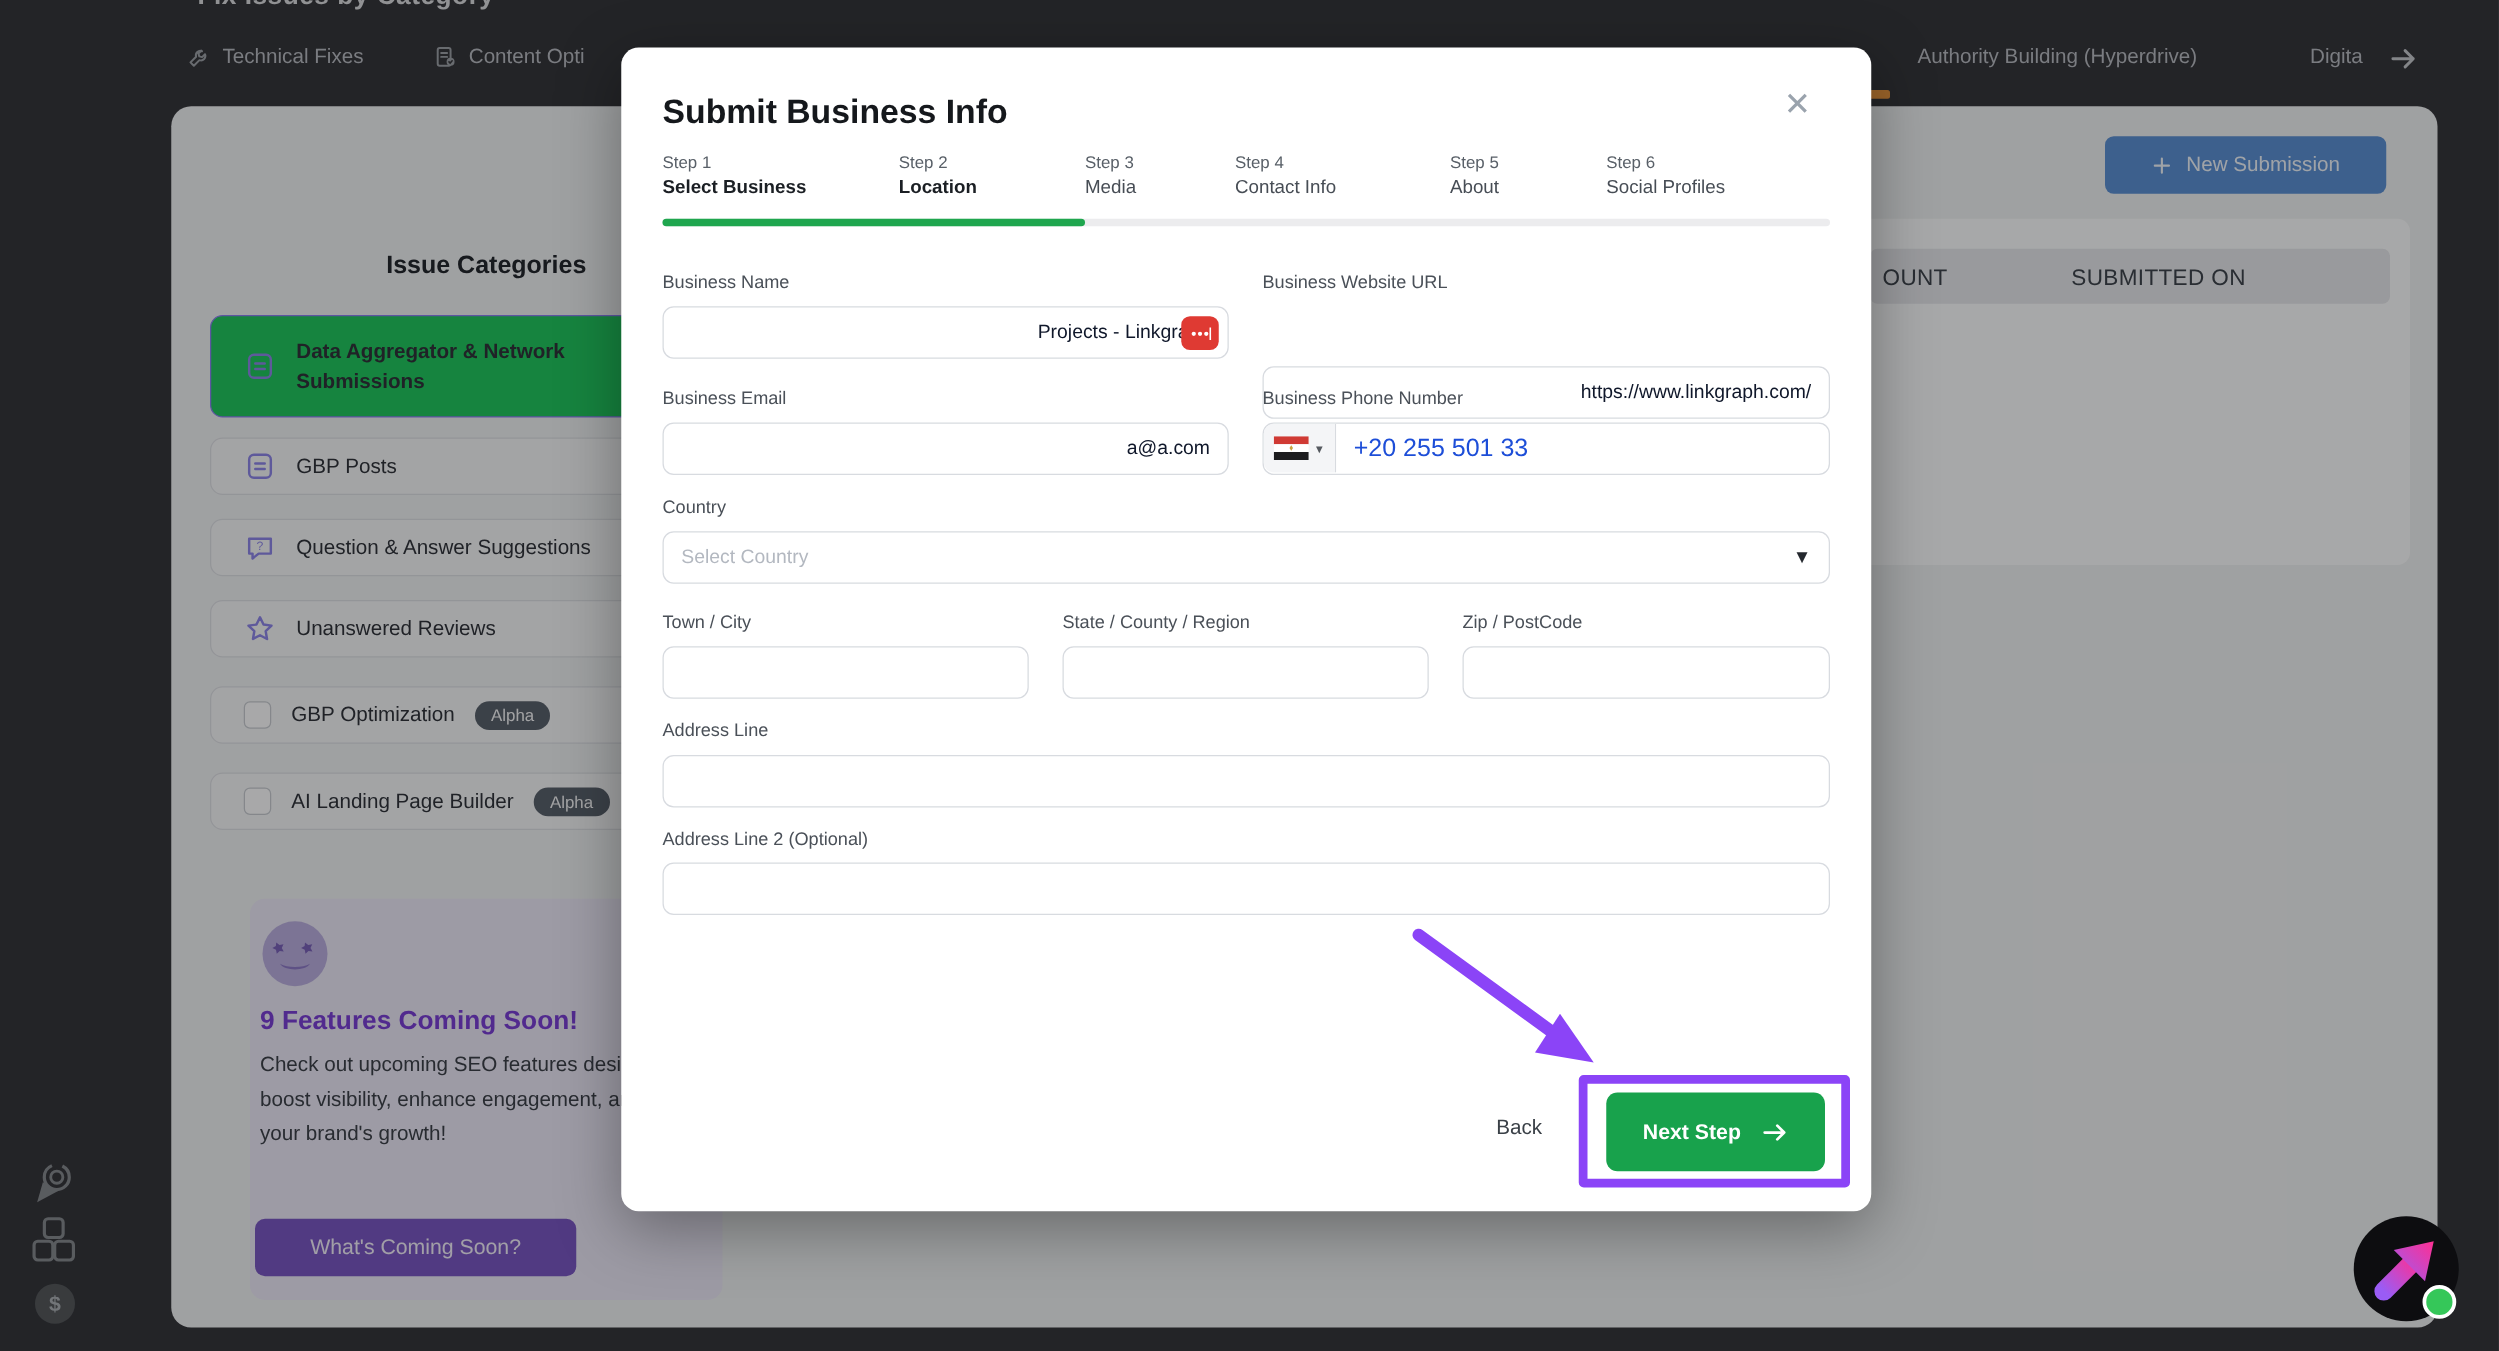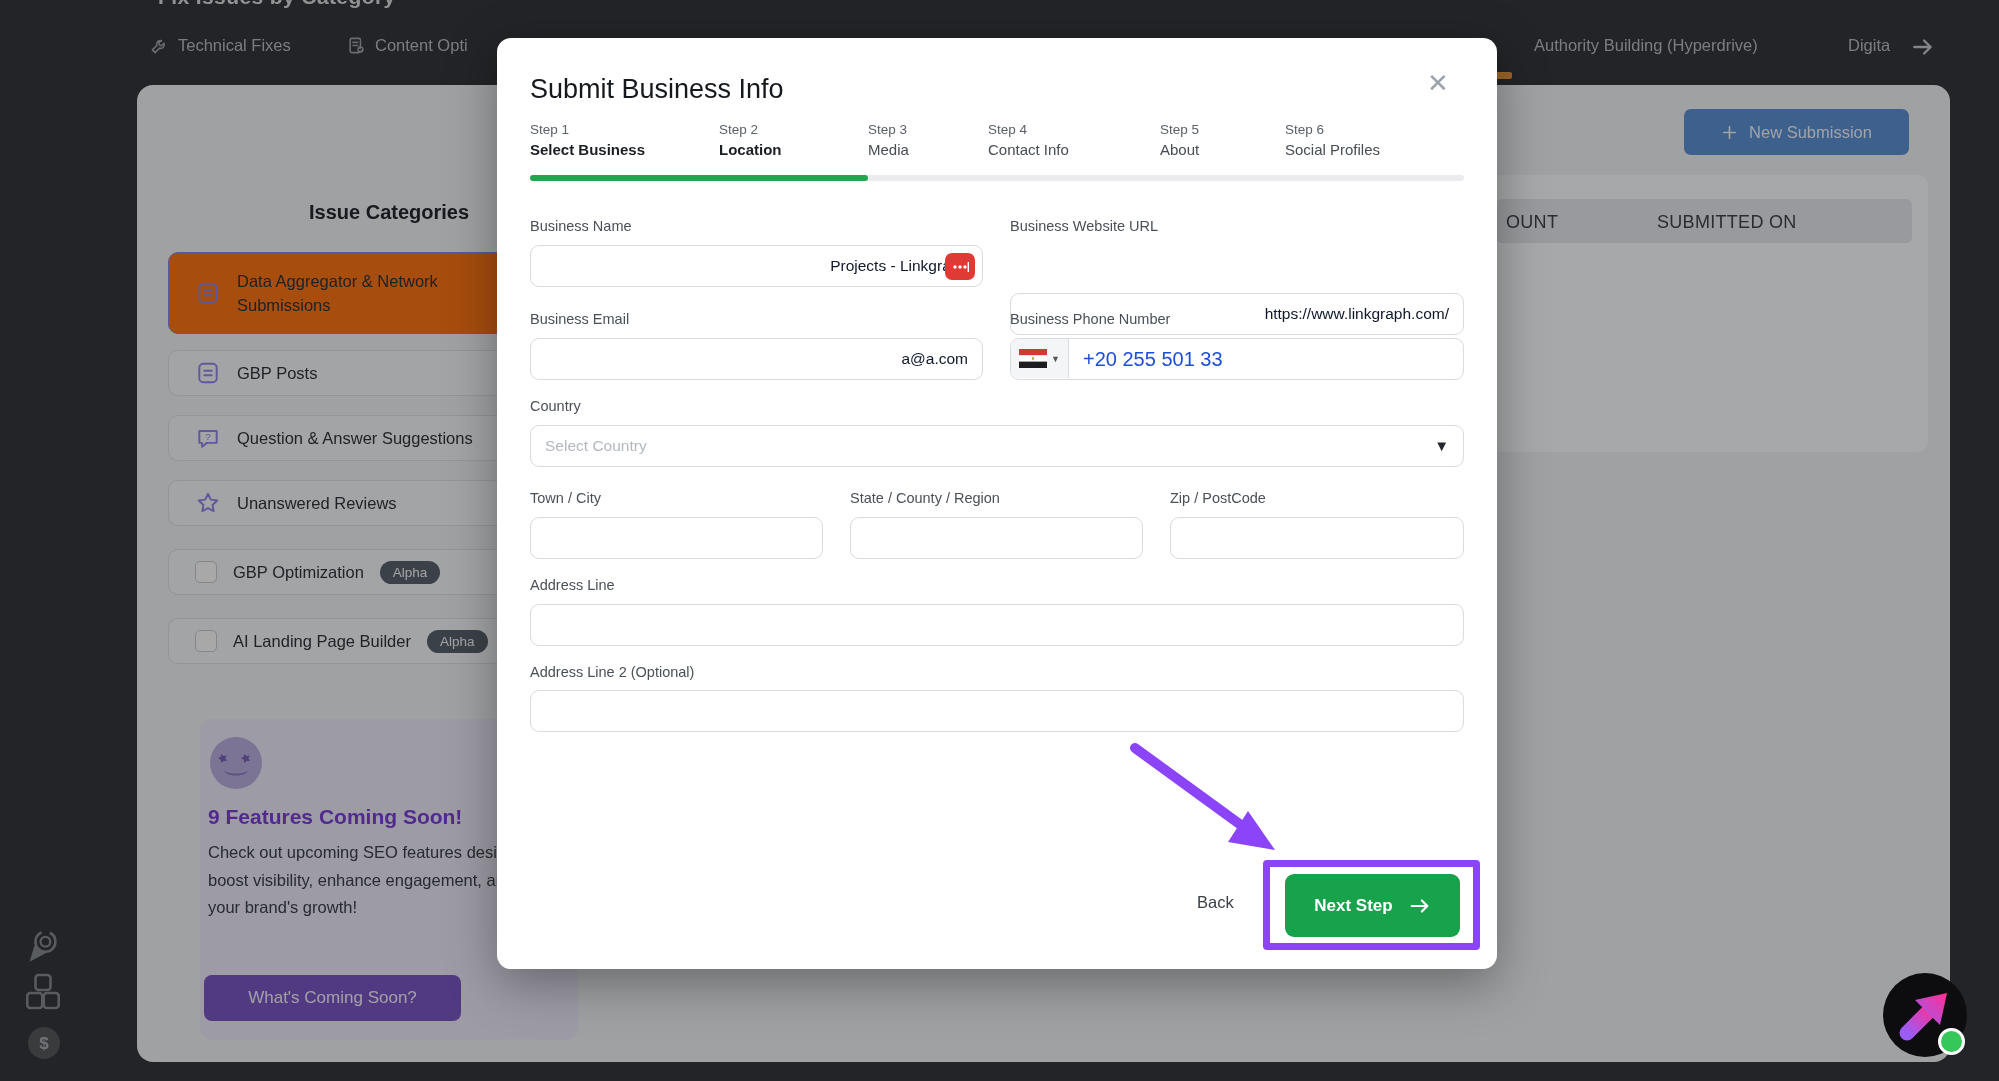--- a/index.html
+++ b/index.html
@@ -17,21 +17,21 @@
 
   
   .panel { position:absolute; left:137px; top:85px; width:1813px; height:977px;
            background:#eef0f2; border-radius:16px; }
 
   .sb-title { position:absolute; left:172px; top:116px; font-size:20px; font-weight:700; color:#23272e; }
   .sb-sub   { position:absolute; left:172px; top:176px; width:340px; font-size:17px; line-height:29px; color:#474c54; }
 
   .sb-card { position:absolute; left:168px; width:420px; background:#f4f5f7; border:1.4px solid #dcdee3;
              border-radius:10px; display:flex; align-items:center; gap:16px; padding-left:26px; cursor:pointer; }
-  .sb-card.sel { border:1.6px solid #8a7ff0; background:#f97316; }
+  .sb-card.sel { border:1.6px solid #8a7ff0; background:#22c55e;font-weight:bold; }
   .sb-card .lbl { font-size:16.5px; line-height:24px; color:#30343b; }
   .sb-ic { flex:0 0 auto; display:flex; }
   .chk { width:22px; height:22px; border:1.6px solid #c6cad0; border-radius:5px; background:#fbfbfc; flex:0 0 auto; }
   .alpha { background:#59616c; color:#f2f3f5; font-size:13.5px; padding:4px 13px; border-radius:13px; white-space:nowrap; }
 
   .promo { position:absolute; left:200px; top:719px; width:378px; height:321px; background:#eae7f6; border-radius:12px; }
   .promo-face { position:absolute; left:8px; top:16px; }
   .promo-title { position:absolute; left:8px; top:86px; font-size:21px; font-weight:700; color:#7a3fd4; }
   .promo-body { position:absolute; left:8px; top:120px; width:352px; font-size:16.5px; line-height:27.5px; color:#3c4149; }
   .promo-btn { position:absolute; left:4px; top:256px; width:257px; height:46px; background:#7a57c2; color:#f1edf9;
@@ -45,21 +45,21 @@
   .tbl-head { position:absolute; left:16px; top:24px; width:416px; height:44px; background:#e4e6ea; border-radius:6px; }
   .th { position:absolute; top:13px; font-size:18px; font-weight:400; color:#3e444c; letter-spacing:.3px; white-space:nowrap; }
 
   
   .rail-ic { position:absolute; cursor:pointer; }
 
   
   .overlay { position:absolute; inset:0; background:rgba(0,0,0,0.33); z-index:50; }
   .modal { position:absolute; left:497px; top:38px; width:1000px; height:931px; background:#ffffff;
            border-radius:14px; z-index:100; box-shadow:0 14px 50px rgba(0,0,0,.35); }
-  .m-title { position:absolute; left:33px; top:36px; font-size:27px; font-weight:400; color:#15181c; }
+  .m-title { position:absolute; left:33px; top:36px; font-size:27px; font-weight:700; color:#15181c; }
   .m-close { position:absolute; left:930px; top:30px; font-size:26px; color:#9aa3ad; cursor:pointer; }
   .step { position:absolute; top:84px; white-space:nowrap; cursor:pointer; }
   .step .s1 { font-size:13.5px; color:#596068; }
   .step .s2 { font-size:15px; color:#474d55; margin-top:4px; }
   .step.on .s2 { font-weight:700; color:#1b1f24; }
   .ptrack { position:absolute; left:33px; top:137px; width:934px; height:6px; background:#ececee; border-radius:3px; }
   .pfill { width:338px; height:6px; background:#1fa64e; border-radius:3px; }
 
   .flabel { position:absolute; font-size:14.5px; color:#4a5058; white-space:nowrap; }
   .finput { position:absolute; height:42px; border:1.4px solid #d8dbe0; border-radius:9px; background:#fff;

